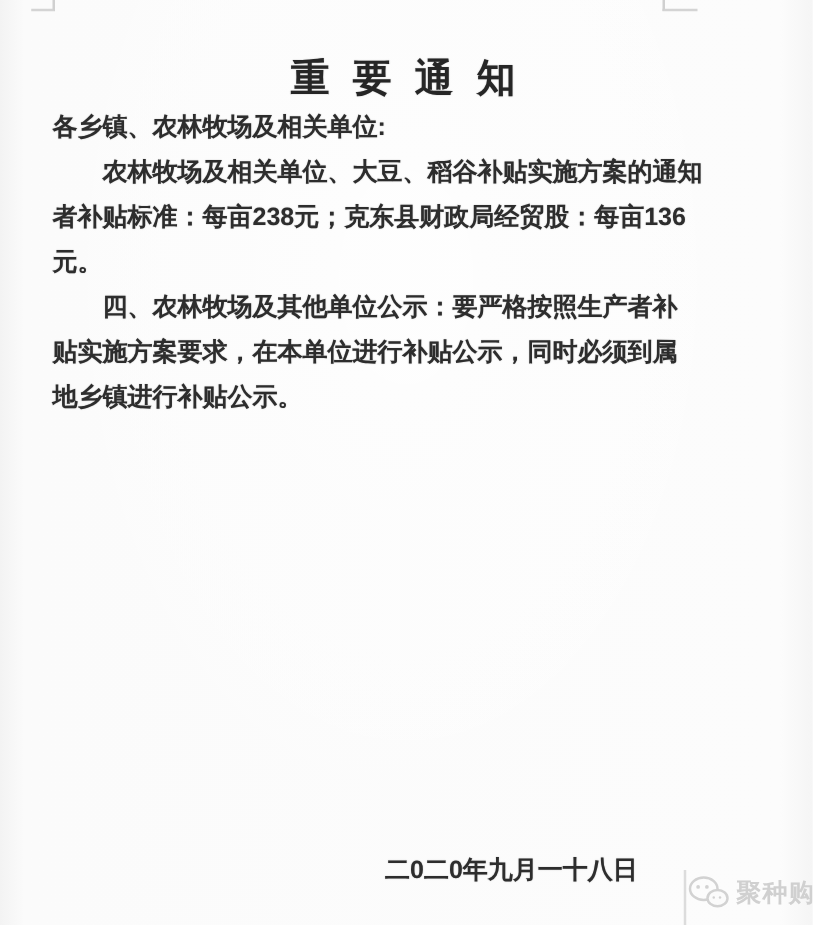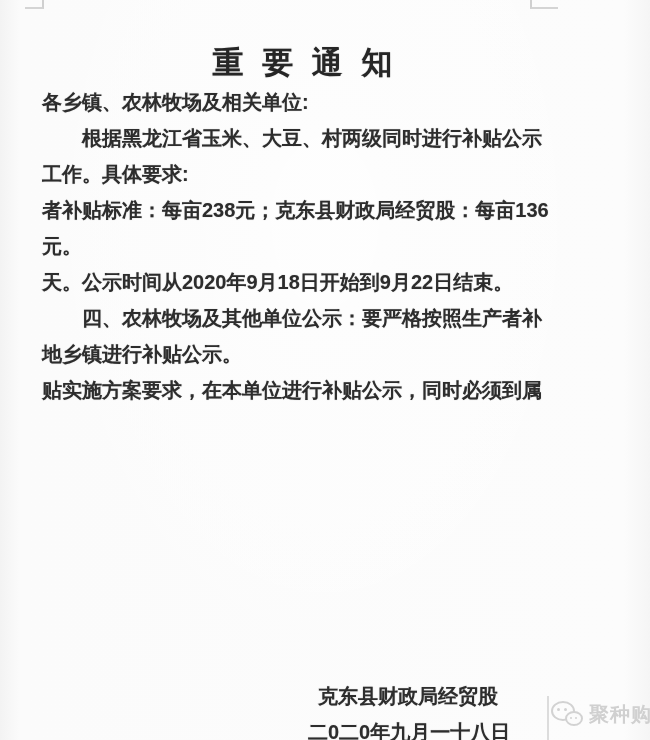--- a/index.html
+++ b/index.html
@@ -29,20 +29,21 @@
   .title {
     margin-top: 42px;
     width: 610px;
     text-align: center;
     font-size: 31px;
     font-weight: bold;
     letter-spacing: 5px;
     color: #262626;
     text-shadow: 0 0 1px rgba(60,60,60,0.45);
     white-space: nowrap;
+    padding-left: 20px;
   }
 
   .doc-body {
     position: absolute;
     left: 42px; top: 84px;
     width: 497px;
     font-size: 20px;
     font-weight: bold;
     line-height: 36px;
     color: #2d2d2d;
@@ -111,43 +112,40 @@
 
   <div class="corner-mark-left"></div>
   <div class="corner-mark-right"></div>
 
   <div class="title">重 要 通 知</div>
 
   <div class="doc-body">
     <div class="line end">各乡镇、农林牧场及相关单位:</div>
 
     <div class="para">
-      <div class="line indent">根据黑龙江省玉米、大豆、村两级同时进行补贴公示</div>
-      <div class="line end">工作。具体要求:</div>
+      <div class="line indent">农林牧场及相关单位、大豆、稻谷补贴实施方案的通知</div>
     </div>
 
     <div class="para">
       <div class="line">者补贴标准：每亩238元；克东县财政局经贸股：每亩136</div>
       <div class="line end">元。</div>
     </div>
 
     <div class="para">
-      <div class="line end">天。公示时间从2020年9月18日开始到9月22日结束。</div>
     </div>
 
 
     <div class="para">
       <div class="line indent">四、农林牧场及其他单位公示：要严格按照生产者补</div>
+      <div class="line">贴实施方案要求，在本单位进行补贴公示，同时必须到属</div>
       <div class="line end">地乡镇进行补贴公示。</div>
-      <div class="line">贴实施方案要求，在本单位进行补贴公示，同时必须到属</div>
     </div>
   </div>
 
   <div class="signoff">
-    <div>克东县财政局经贸股</div>
     <div>二0二0年九月一十八日</div>
   </div>
 
   <div class="edge-line"></div>
 
   <div class="watermark">
     <span class="wm-icon">
       <span class="wm-bubble-big"></span>
       <span class="wm-bubble-small"></span>
     </span>

